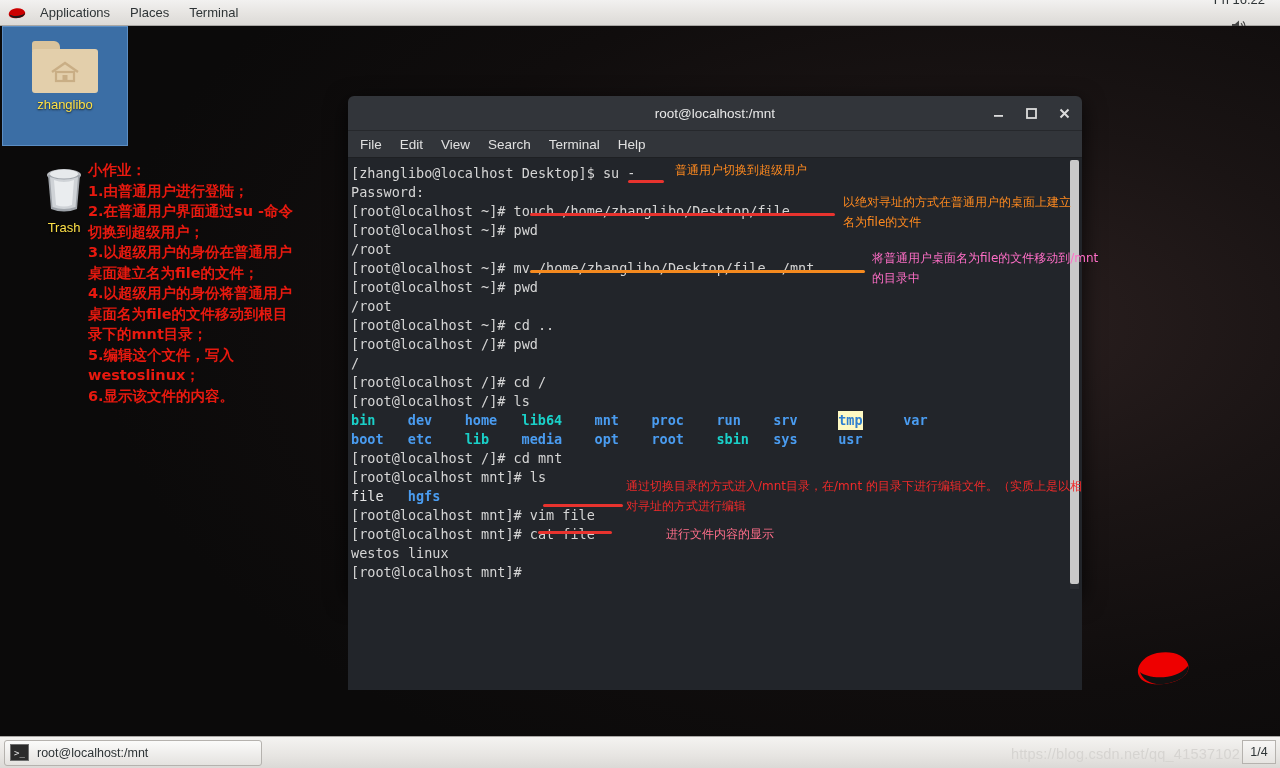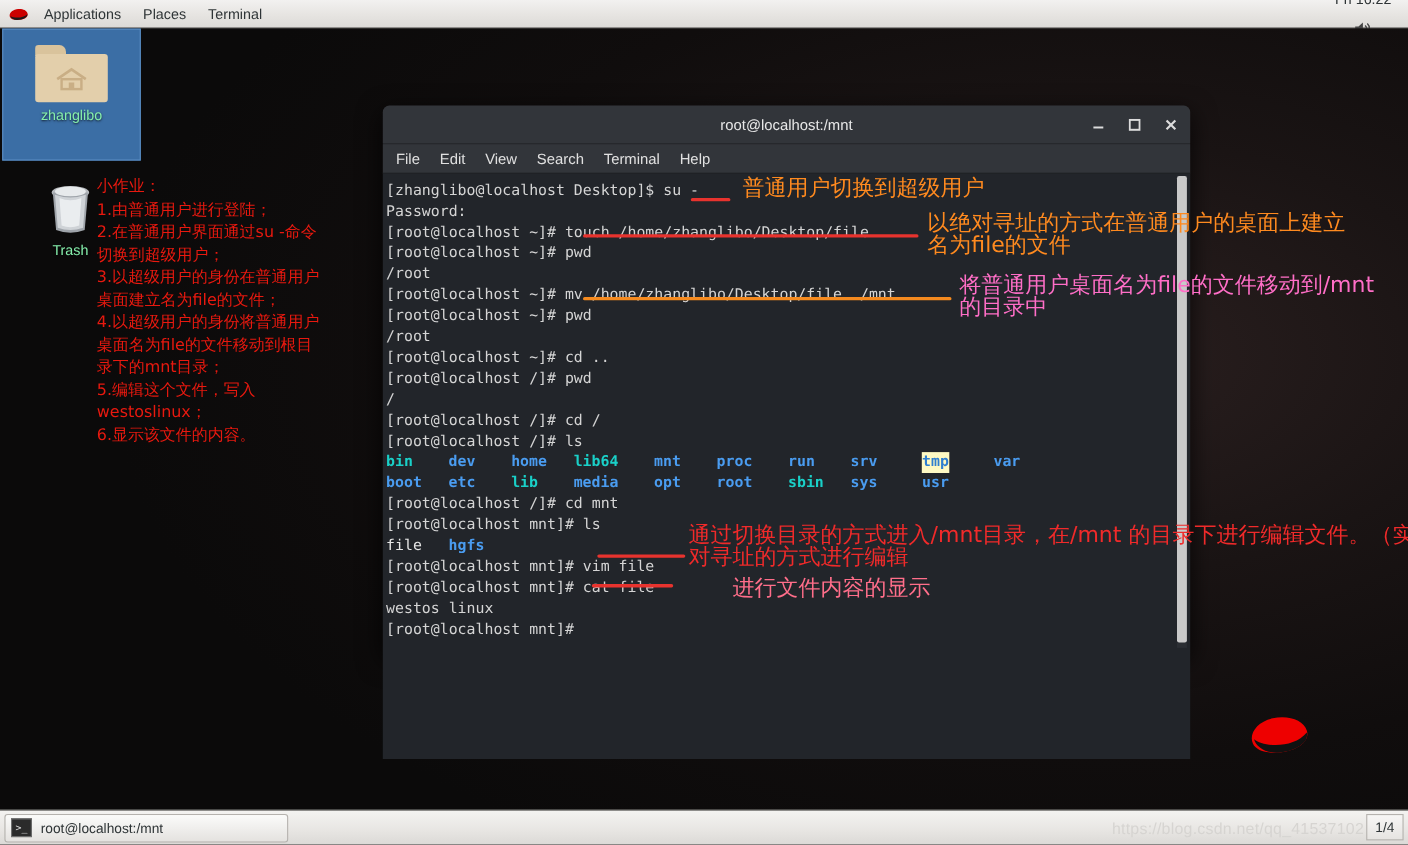--- a/index.html
+++ b/index.html
@@ -25,33 +25,34 @@
     font-size:13px;color:#2e3436;box-sizing:border-box;
   }
   .tb-item{padding:0 10px;height:26px;display:flex;align-items:center;cursor:default;}
   #rh-hat{width:22px;height:14px;position:relative;margin-left:6px;margin-right:2px;}
   .tb-right{margin-left:auto;display:flex;align-items:center;padding-right:6px;flex-direction:column;}
   .tb-right .tb-item{padding:0 9px;}
   
   .dicon{position:absolute;width:126px;text-align:center;}
   #icon-home{left:2px;top:26px;height:120px;background:#3b6ea5;border:1px solid #5c8ec4;box-sizing:border-box;padding-top:14px;}
   #icon-trash{left:14px;top:162px;width:100px;padding-top:2px;}
-  .dicon .lbl{color:#86efac;font-size:13px;margin-top:4px;text-shadow:0 1px 2px rgba(0,0,0,.8);}
+  .dicon .lbl{color:#fde047;font-size:13px;margin-top:4px;text-shadow:0 1px 2px rgba(0,0,0,.8);}
   
   .folder{width:66px;height:52px;margin:0 auto;position:relative;}
   .folder .tab{position:absolute;left:0;top:0;width:28px;height:10px;background:#d9c39c;border-radius:3px 6px 0 0;}
   .folder .body{position:absolute;left:0;top:8px;width:66px;height:44px;background:#e3cfab;border-radius:3px;}
   .folder .house{position:absolute;left:17px;top:20px;width:32px;height:22px;}
   
   .trash{width:48px;height:52px;margin:0 auto;position:relative;}
   
   #assignment{
     position:absolute;left:88px;top:160px;width:270px;
     color:#e8190f;font-family:"DejaVu Sans", sans-serif;font-size:14.5px;line-height:20.5px;
     white-space:pre-wrap;
+    font-weight:bold;
   }
   
   #brand{position:absolute;right:74px;top:640px;display:flex;align-items:flex-start;}
   #brand .hat{width:62px;height:44px;position:relative;margin-right:12px;margin-top:6px;}
   #brand .txt1{color:#fff;font-size:27px;font-weight:bold;letter-spacing:-.4px;line-height:30px;}
   #brand .txt2{color:#eee;font-size:26px;line-height:30px;letter-spacing:.1px;}
   
   #term{
     position:absolute;left:348px;top:96px;width:734px;height:498px;
     box-shadow:0 6px 22px rgba(0,0,0,.75);
@@ -77,21 +78,21 @@
   }
   #term-text{position:absolute;left:3px;top:6px;white-space:pre;}
   .ln{height:19px;}
   .c-blue{color:#4a9cf0;font-weight:bold;}
   .c-cyan{color:#1ad0c8;font-weight:bold;}
   .c-tmp{color:#2f7fd0;font-weight:bold;background:#fef9c3;}
   .c-white{color:#e6e6e6;}
   #term-scroll{position:absolute;right:3px;top:2px;width:9px;height:429px;background:#2b2e33;}
   #term-thumb{position:absolute;right:3px;top:4px;width:9px;height:424px;background:#c9c9c9;border-radius:2px;}
   
-  .ann{position:absolute;font-family:"DejaVu Sans", sans-serif;font-size:20px;line-height:20px;white-space:pre;}
+  .ann{position:absolute;font-family:"DejaVu Sans", sans-serif;font-size:12px;line-height:20px;white-space:pre;}
   .ul{position:absolute;height:3px;border-radius:2px;}
   
   #botbar{
     position:absolute;left:0;bottom:0;width:1280px;height:32px;
     background:linear-gradient(to bottom,#f4f3f1 0%,#e7e5e2 60%,#dbd9d6 100%);
     border-top:1px solid #a9a7a4;box-sizing:border-box;display:flex;align-items:center;
   }
   #task-btn{
     margin-left:4px;width:258px;height:26px;display:flex;align-items:center;
     background:linear-gradient(to bottom,#fbfbfa,#e4e2df);

